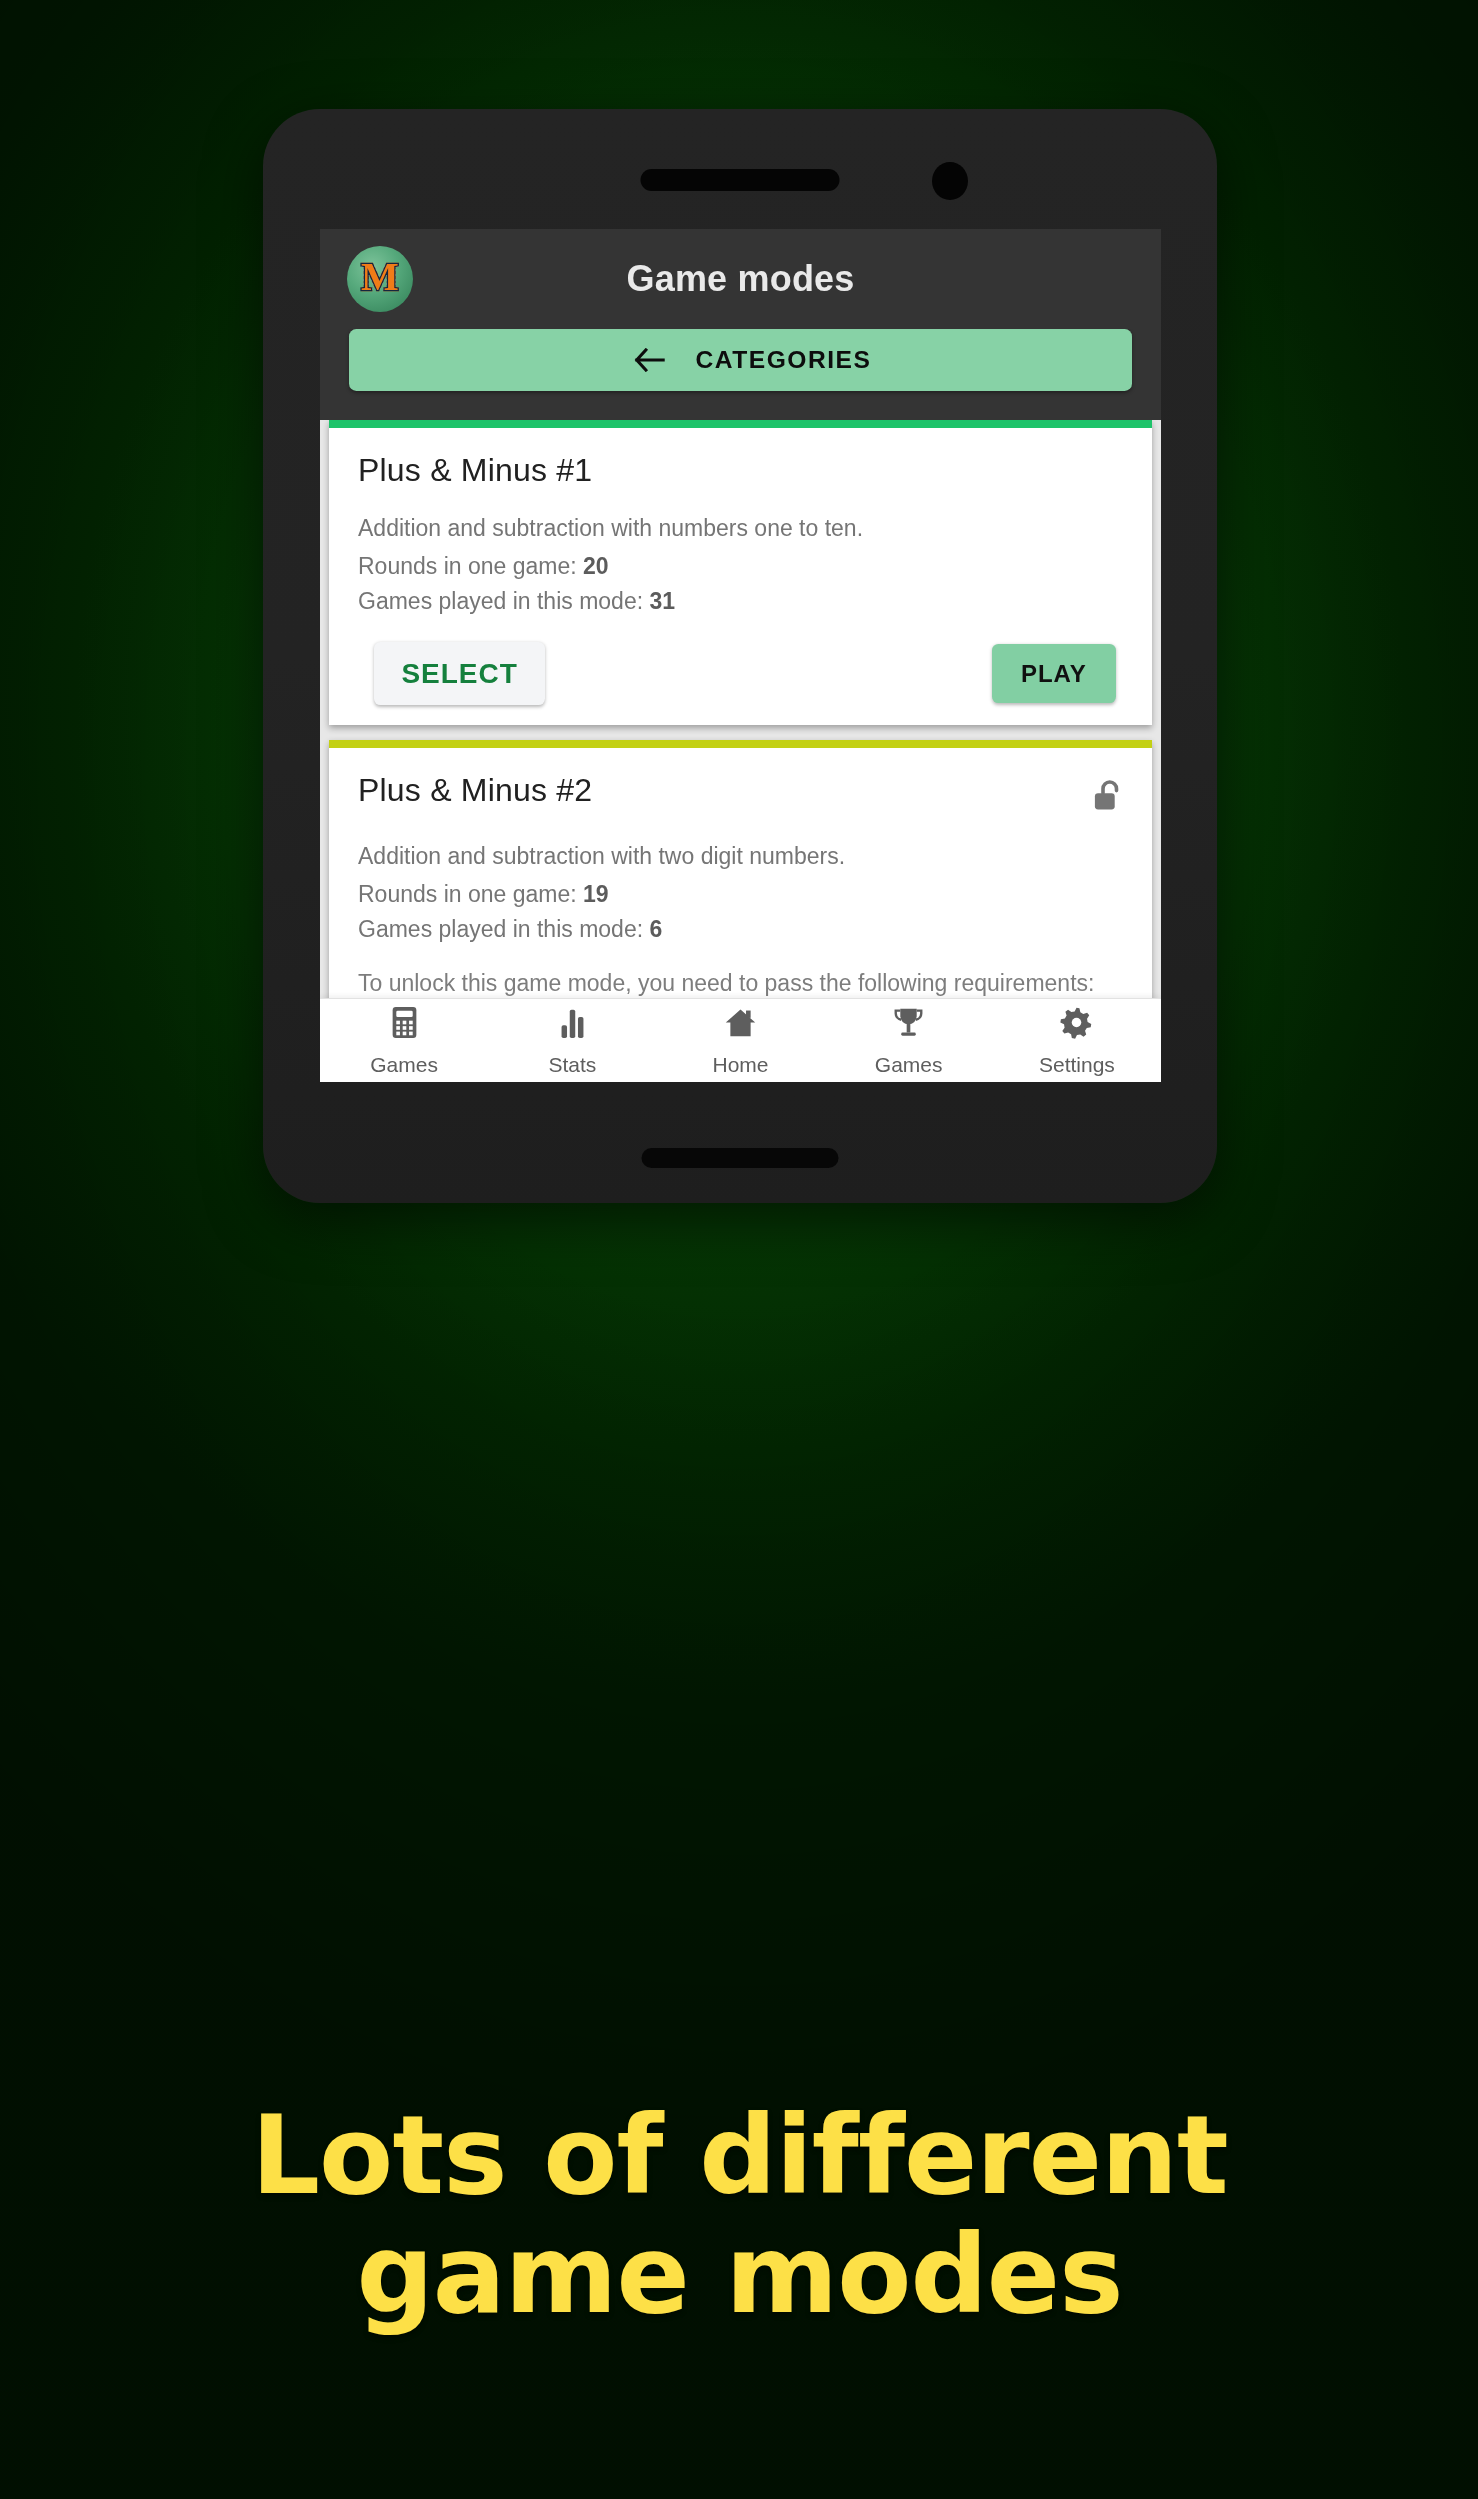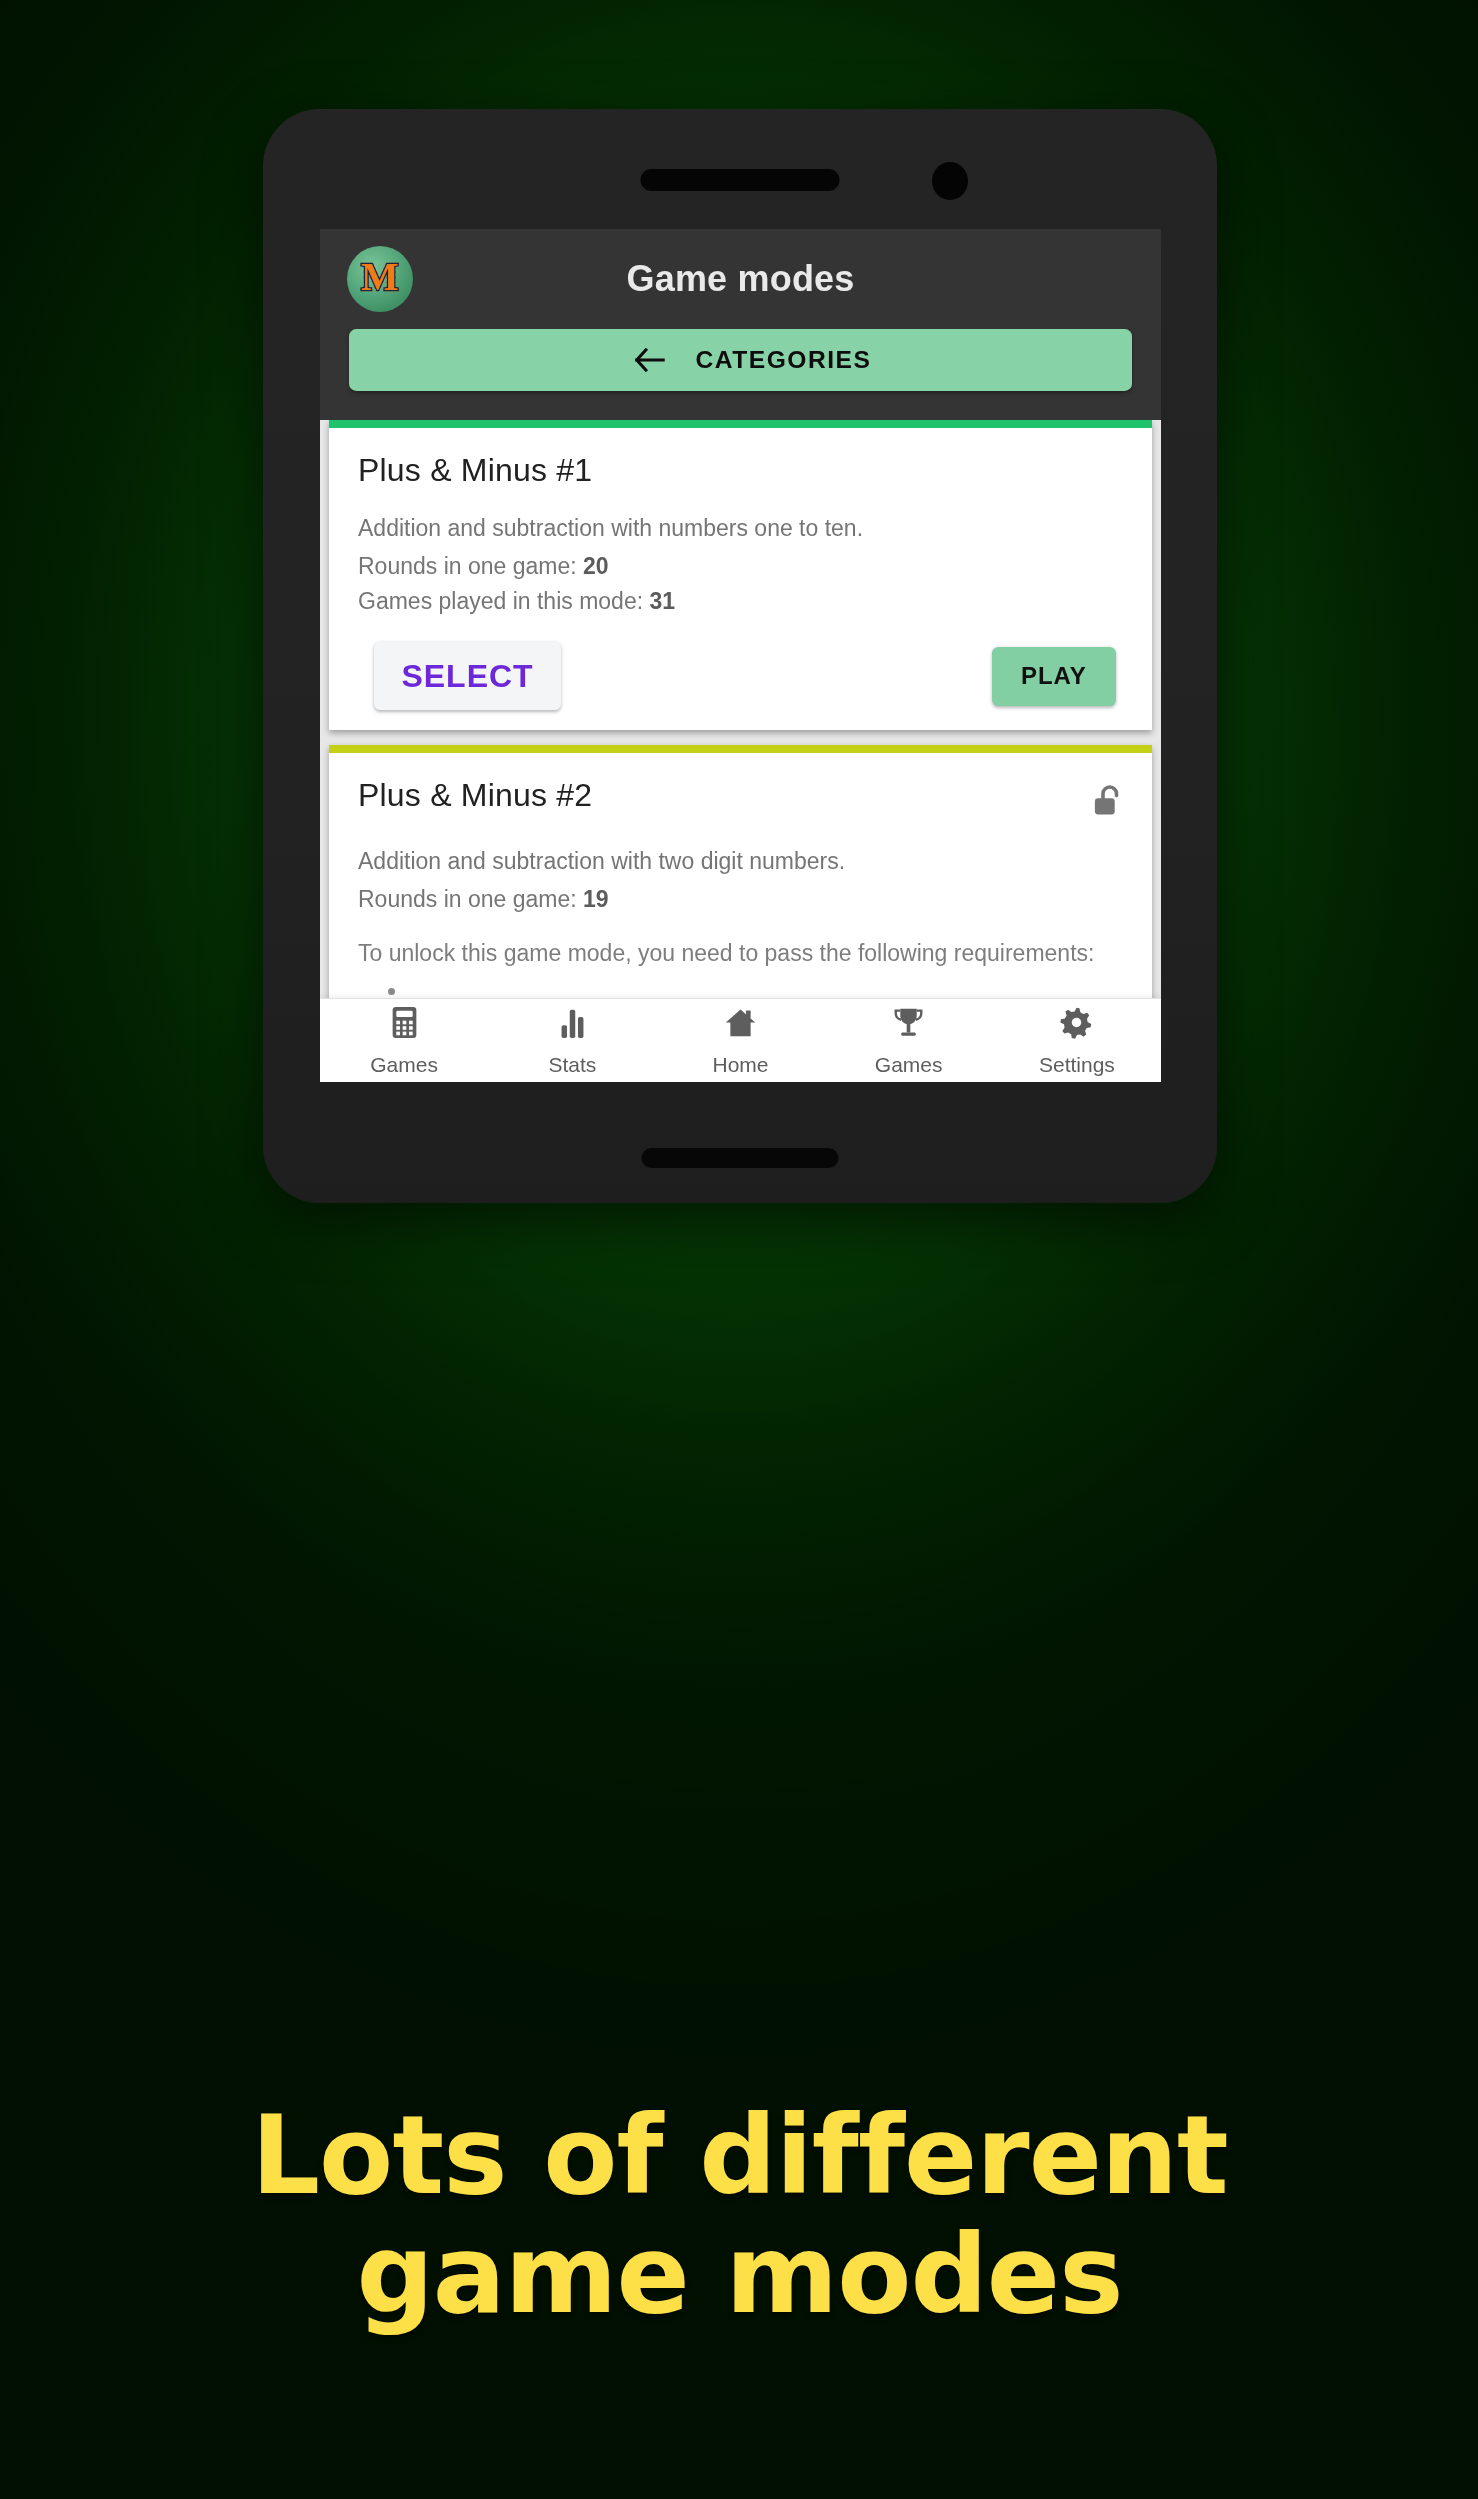--- a/index.html
+++ b/index.html
@@ -122,21 +122,21 @@
   .btn-row {
     margin-top:27px; display:flex; align-items:center; justify-content:space-between;
     padding-right:7.3px;
   }
   .btn {
     border:none; cursor:pointer; border-radius:6.4px;
     font-weight:bold; letter-spacing:1px;
     box-shadow:0 1.8px 3.6px rgba(0,0,0,.28);
   }
   .btn-select {
-    background:#f4f5f7; color:#6d28d9; font-size:32px;
+    background:#f4f5f7; color:#15803d; font-size:28px;
     padding:15.5px 27px; margin-left:16.4px;
   }
   .btn-play {
     background:#82cfa3; color:#101010; font-size:24px;
     padding:15.5px 29px;
   }
 
   
   #bottomnav {
     position:absolute; bottom:0; left:0; right:0; height:84px;
@@ -226,20 +226,24 @@
               <svg width="31" height="36" viewBox="0 0 34 40">
                 <path d="M12 17 V12 a7.5 7.5 0 0 1 15 0 v2" stroke="#757575" stroke-width="4" fill="none" stroke-linecap="round"></path>
                 <rect x="3" y="17" width="22" height="18" rx="3.5" fill="#757575"></rect>
               </svg>
             </span>
           </div>
           <div class="desc">Addition and subtraction with two digit numbers.</div>
           <div class="statline">
             <span>Rounds in one game:</span>
             <b>19</b>
+          </div>
+          <div class="statline">
+            <span>Games played in this mode:</span>
+            <b>6</b>
           </div>
           <div class="unlock-text">To unlock this game mode, you need to pass the following requirements:</div>
           <ul class="req-list">
             <li>
               
             </li>
           </ul>
 
         </div>
       </div>

